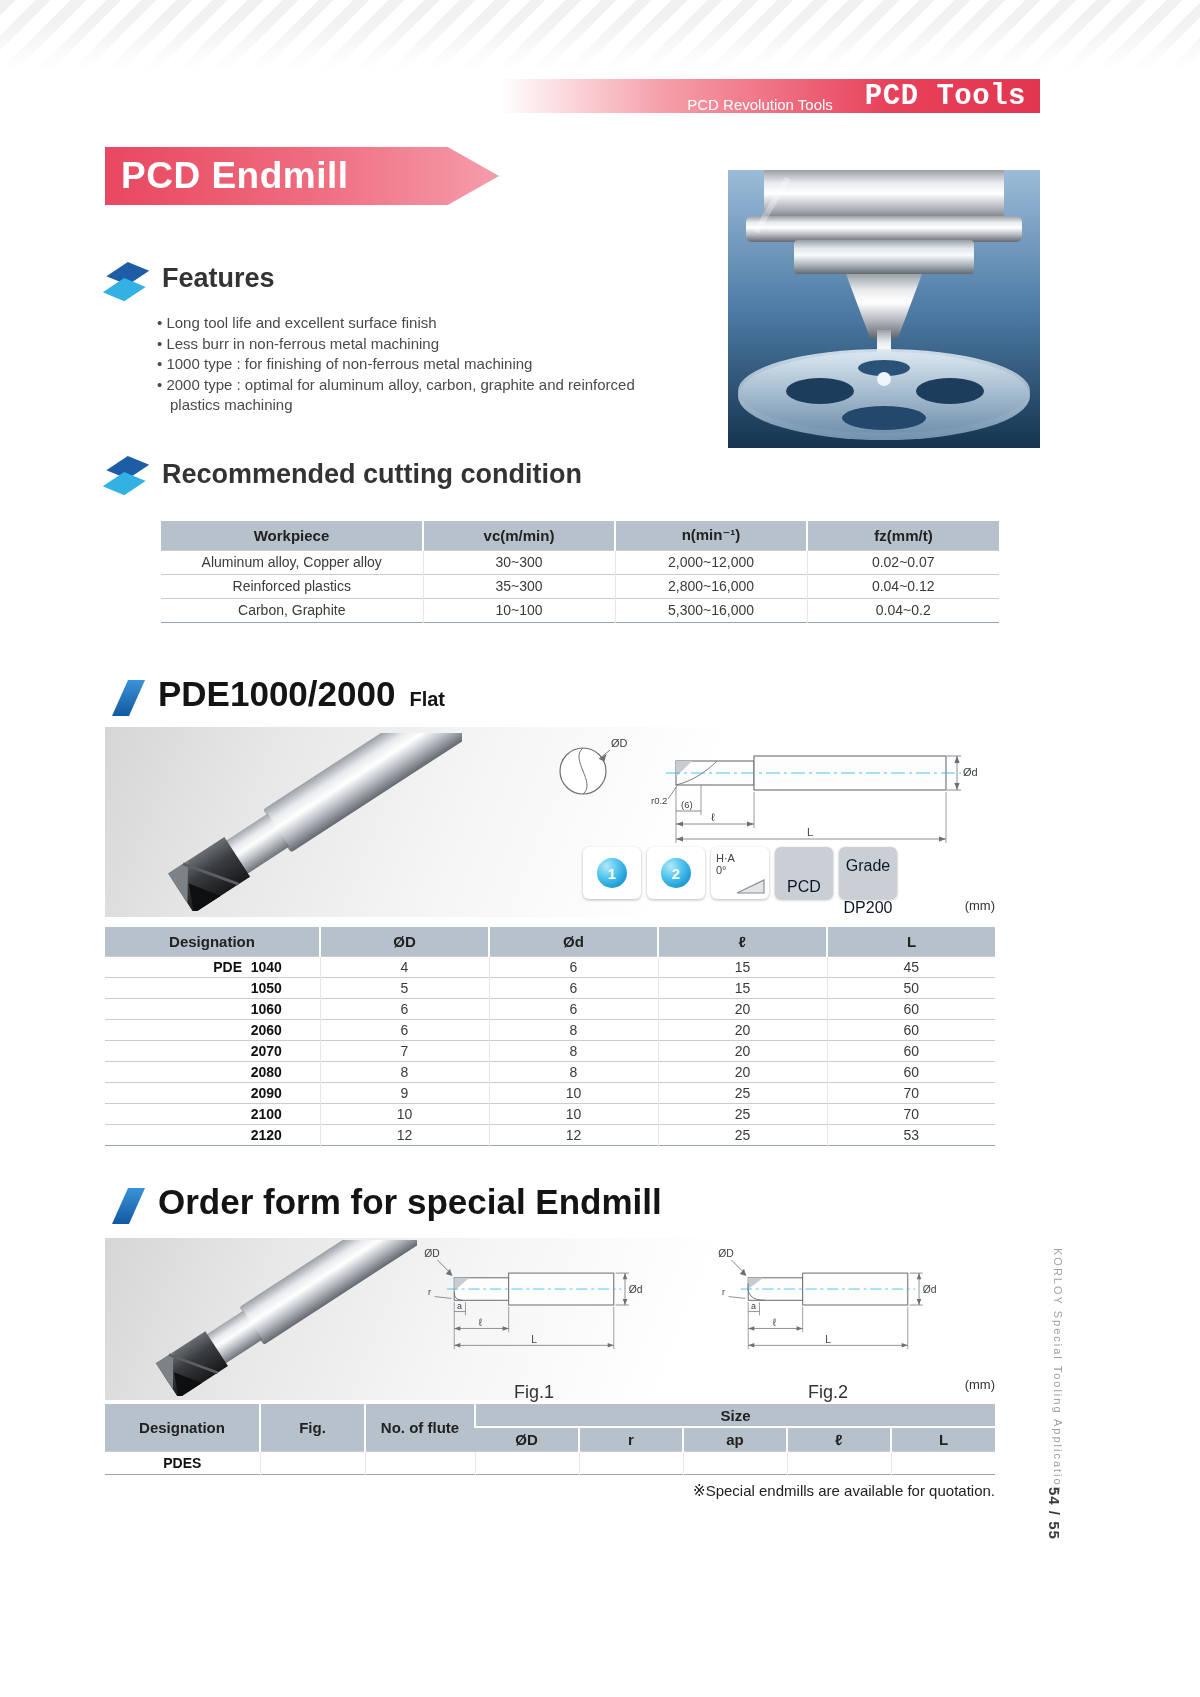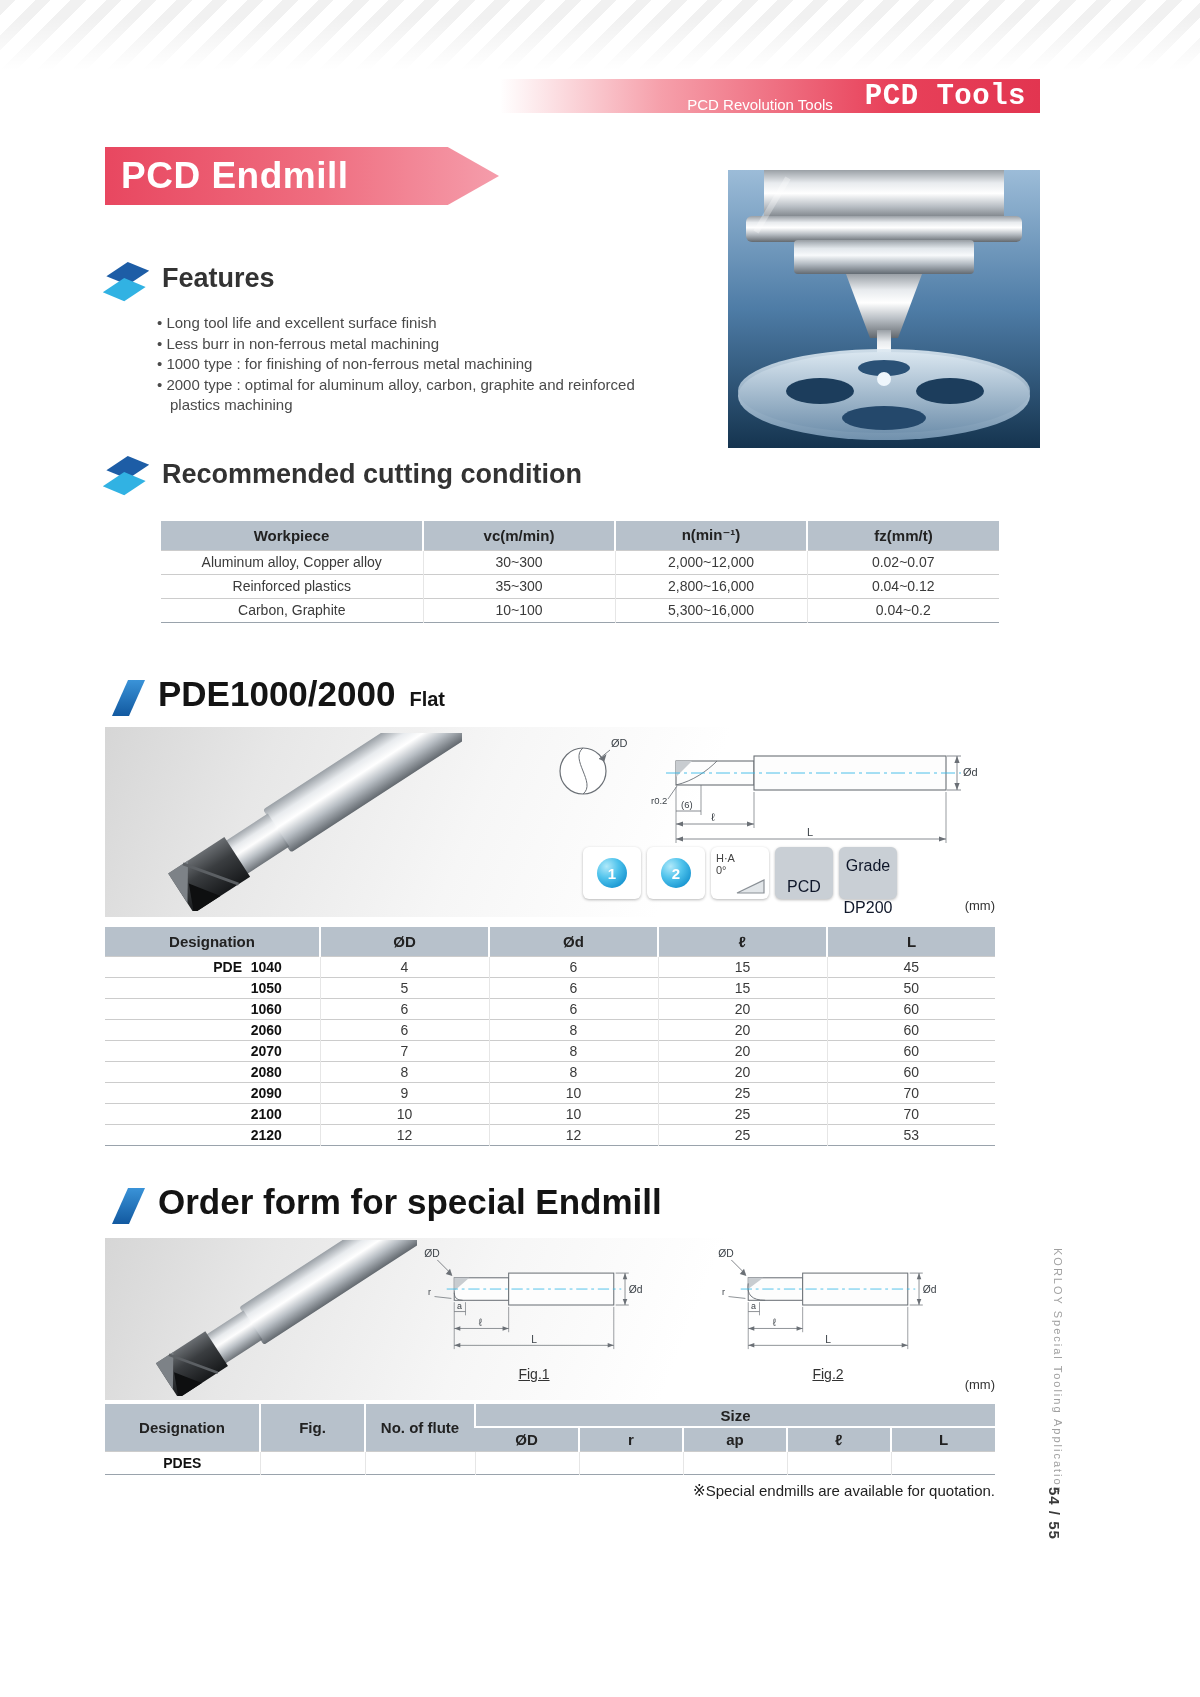--- a/index.html
+++ b/index.html
@@ -54,21 +54,21 @@
 
   .panel { position:absolute; left:105px; width:890px;
     background:linear-gradient(112deg,#d6d6d6 0%, #e7e7e7 18%, #f6f6f6 42%, #ffffff 65%); }
   .panel-pde { top:727px; height:190px; }
   .panel-order { top:1238px; height:162px; }
   .endmill-1 { position:absolute; left:22px; top:6px; width:335px; height:178px; }
   .endmill-2 { position:absolute; left:12px; top:2px; width:300px; height:156px; }
   .dim-1 { position:absolute; left:436px; top:4px; width:452px; height:115px; }
   .fig-svg { position:absolute; top:6px; width:242px; height:122px; }
   .fig-1 { left:308px; } .fig-2 { left:602px; }
-  .fig-label { position:absolute; top:128px; width:242px; text-align:center; font-size:14px; color:#333;text-decoration:underline; }
+  .fig-label { position:absolute; top:144px; width:242px; text-align:center; font-size:18px; color:#333; }
   .fig-label-1 { left:308px; } .fig-label-2 { left:602px; }
 
   .badge-row { position:absolute; left:478px; top:120px; display:flex; gap:6px; }
   .tile { width:58px; height:52px; background:#fff; border-radius:6px;
     box-shadow:0 1px 3px rgba(0,0,0,.28); display:flex; align-items:center; justify-content:center; }
   .bcircle { width:30px; height:30px; border-radius:50%; color:#fff; font-weight:bold; font-size:15px;
     display:flex; align-items:center; justify-content:center;
     background:radial-gradient(circle at 32% 28%, #b1e9fa 0%, #4fc3ec 40%, #1a97d2 78%, #0e7fb5 100%); }
   .tile-ha { position:relative; flex-direction:column; align-items:flex-start; padding:5px 0 0 5px; justify-content:flex-start; }
   .ha-line { font-size:11px; color:#444; line-height:12px; display:block; }

